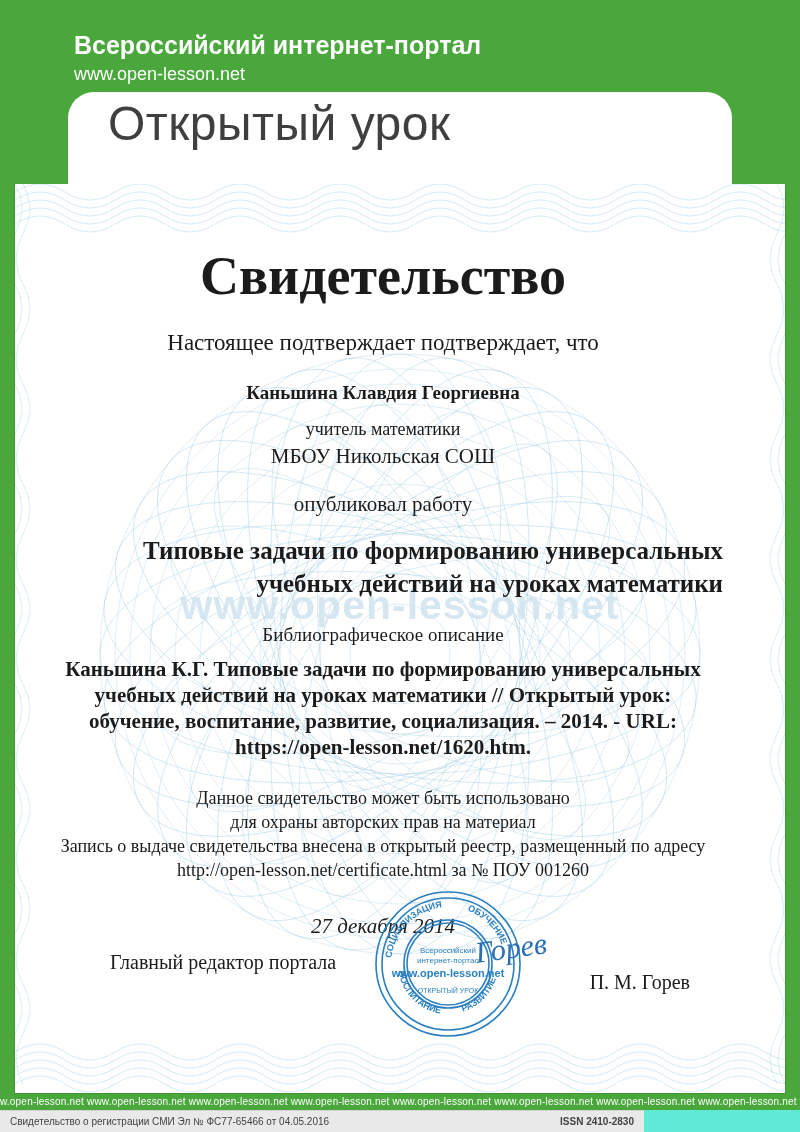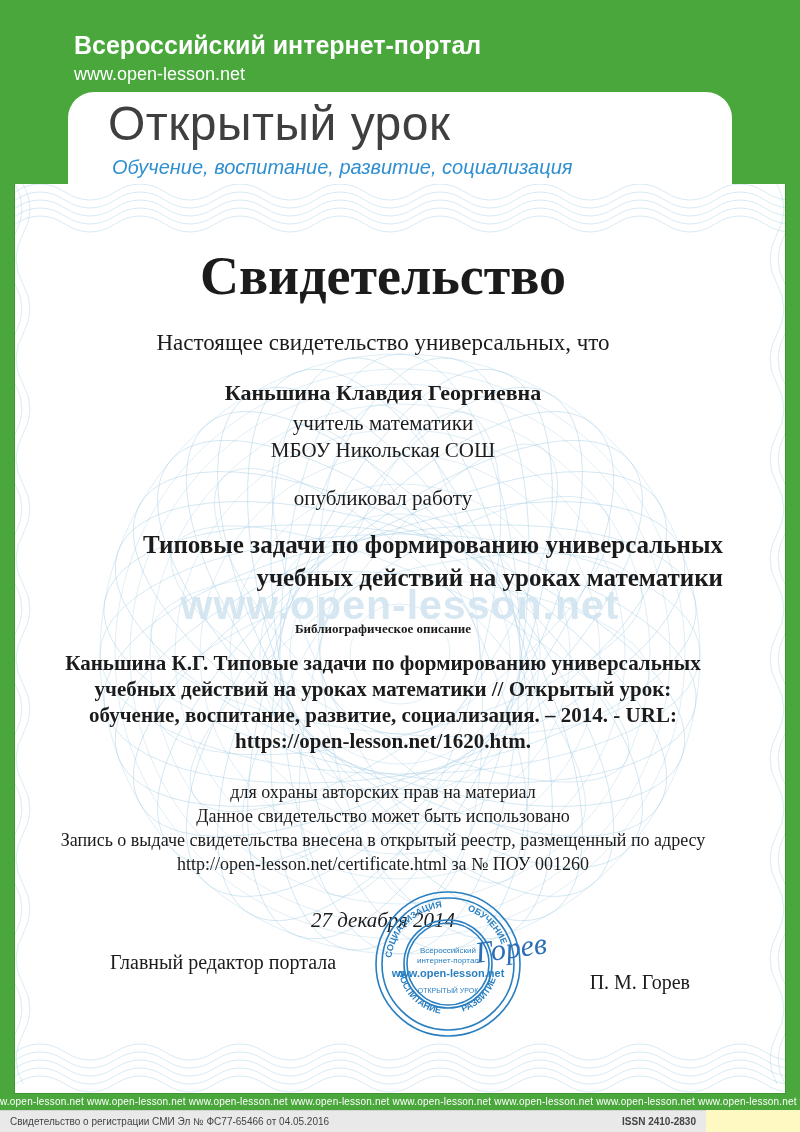--- a/index.html
+++ b/index.html
@@ -13,21 +13,21 @@
     height: 1132px;
     font-family: "Liberation Serif", serif;
     position: relative;
     overflow: hidden;
   }
 
   
   .page {
     position: absolute;
     inset: 0;
-    background: #fef9c3;
+    background: #5eead4;
   }
   .green-frame {
     position: absolute;
     left: 0; top: 0; right: 0;
     height: 1094px;
     border: 14px solid #4aa73c;
     border-bottom: none;
     background: #ffffff;
   }
   .green-frame::before {
@@ -143,26 +143,27 @@
     letter-spacing: 0px;
     line-height: 60px;
   }
   .c-lead {
     margin-top: 22px;
     font-size: 23px;
     line-height: 30px;
   }
   .c-name {
     margin-top: 18px;
-    font-size: 22px;
+    font-size: 19px;
     font-weight: bold;
     line-height: 34px;
   }
   .c-role {
-    font-size: 21px;
+    margin-top: 6px;
+    font-size: 18px;
     line-height: 27px;
   }
   .c-org {
     font-size: 21px;
     line-height: 27px;
   }
   .c-published {
     margin-top: 20px;
     font-size: 21px;
     line-height: 28px;
@@ -170,23 +171,22 @@
   .c-work {
     margin-top: 16px;
     font-size: 25px;
     font-weight: bold;
     line-height: 33px;
     padding: 0 28px;
     text-align: right;
   }
   .c-biblabel {
     margin-top: 22px;
-    font-size: 13px;
+    font-size: 19px;
     line-height: 26px;
-    font-weight: bold;
   }
   .c-bib {
     margin-top: 8px;
     font-size: 21px;
     font-weight: bold;
     line-height: 26px;
     padding: 0 32px;
   }
   .c-note {
     margin-top: 26px;
@@ -250,21 +250,21 @@
     font-size: 10px;
     line-height: 16px;
     white-space: nowrap;
     overflow: hidden;
     letter-spacing: .2px;
   }
   .footer {
     position: absolute;
     left: 0;
     top: 1110px;
-    width: 706px;
+    width: 644px;
     height: 22px;
     background: #e9e9e9;
     border-top: 1px solid #d4d4d4;
     font-family: "Liberation Sans", sans-serif;
     font-size: 10px;
     color: #444444;
     display: flex;
     align-items: center;
     justify-content: space-between;
     padding: 0 10px;
@@ -278,21 +278,20 @@
 
   <div class="green-frame"></div>
 
   <div class="header-band">
     <div class="header-top">
       <div class="header-portal">Всероссийский интернет-портал</div>
       <div class="header-url">www.open-lesson.net</div>
     </div>
     <div class="title-plate">
       <div class="title-main">Открытый урок</div>
-      <div class="title-sub">Обучение, воспитание, развитие, социализация</div>
     </div>
   </div>
 
   <div class="guilloche">
     <svg width="770" height="909" viewBox="0 0 770 909" xmlns="http://www.w3.org/2000/svg" aria-hidden="true">
       <defs>
         <clipPath id="clipAll">
             <rect x="0" y="0" width="770" height="909"></rect>
           </clipPath>
       </defs>
@@ -372,31 +371,31 @@
           <path d="M0,-8 Q25,-22 50,-8 T100,-8 T150,-8 T200,-8 T250,-8 T300,-8 T350,-8 T400,-8 T450,-8 T500,-8 T550,-8 T600,-8 T650,-8 T700,-8 T750,-8 T800,-8 T850,-8 T900,-8"></path>
           <path d="M0,-16 Q25,-30 50,-16 T100,-16 T150,-16 T200,-16 T250,-16 T300,-16 T350,-16 T400,-16 T450,-16 T500,-16 T550,-16 T600,-16 T650,-16 T700,-16 T750,-16 T800,-16 T850,-16 T900,-16"></path>
         </g>
       </g>
     </svg>
     <div class="watermark">www.open-lesson.net</div>
   </div>
 
   <div class="content">
     <div class="c-title">Свидетельство</div>
-    <div class="c-lead">Настоящее свидетельство универсальных, что</div>
+    <div class="c-lead">Настоящее подтверждает подтверждает, что</div>
     <div class="c-name">Каньшина Клавдия Георгиевна</div>
     <div class="c-role">учитель математики</div>
     <div class="c-org">МБОУ Никольская СОШ</div>
     <div class="c-published">опубликовал работу</div>
     <div class="c-work">Типовые задачи по формированию универсальных учебных действий на уроках математики</div>
     <div class="c-biblabel">Библиографическое описание</div>
     <div class="c-bib">Каньшина К.Г. Типовые задачи по формированию универсальных учебных действий на уроках математики // Открытый урок: обучение, воспитание, развитие, социализация. – 2014. - URL: https://open-lesson.net/1620.htm.</div>
     <div class="c-note">
+      <div>Данное свидетельство может быть использовано</div>
       <div>для охраны авторских прав на материал</div>
-      <div>Данное свидетельство может быть использовано</div>
       <div>Запись о выдаче свидетельства внесена в открытый реестр, размещенный по адресу</div>
       <div>http://open-lesson.net/certificate.html за № ПОУ 001260</div>
     </div>
     <div class="c-date">27 декабря 2014</div>
 
     <div class="sign-row">
       <div class="sign-left">Главный редактор портала</div>
       <div class="sign-middle">
         <svg class="stamp" viewBox="0 0 150 150" xmlns="http://www.w3.org/2000/svg">
           <defs>

